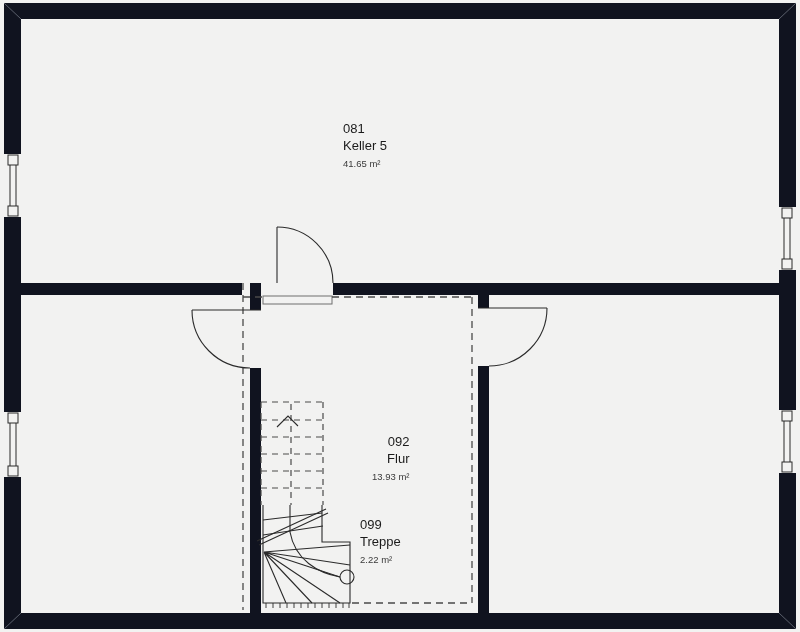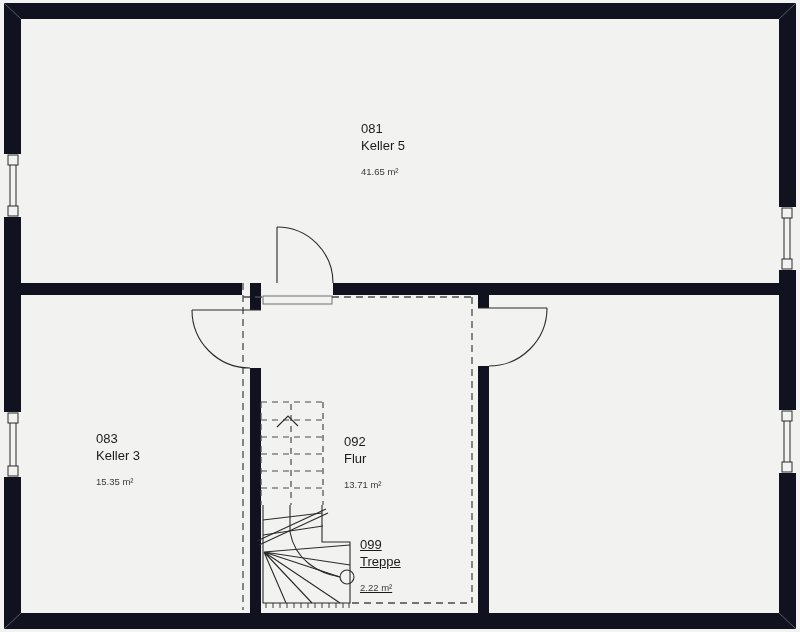--- a/index.html
+++ b/index.html
@@ -30,29 +30,29 @@
   .dashed-fine{stroke:var(--dash);stroke-width:1.2;fill:none;stroke-dasharray:6 5;}
   
   .room-label{
     position:absolute;
     color:var(--text);
     font-size:13px;line-height:17px;
     white-space:nowrap;
   }
   .room-label .num,.room-label .name{display:block;}
   .room-label .area{
-    display:block;margin-top:11px;
+    display:block;margin-top:3px;
     font-size:9.5px;line-height:13px;
     color:var(--text-muted);
   }
-  .room-keller1{left:361px;top:120px;}
+  .room-keller1{left:343px;top:120px;}
   .room-keller3{left:96px;top:430px;}
-  .room-flur{left:344px;top:433px;}
+  .room-flur{left:372px;top:433px;text-align:right;}
   .room-keller2{left:616px;top:436px;}
-  .room-treppe{left:360px;top:536px;text-decoration:underline;}
+  .room-treppe{left:360px;top:516px;}
 </style>
 </head>
 <body>
 
 <div class="plan">
 
   <svg width="800" height="632" viewBox="0 0 800 632">
 
     <g>
       <rect class="wall" x="4" y="3" width="792" height="16"></rect>
@@ -150,30 +150,25 @@
       </g>
     </g>
   </svg>
 
   <div class="room-label room-keller1">
     <span class="num">081</span>
     <span class="name">Keller 5</span>
     <span class="area">41.65 m²</span>
   </div>
 
-  <div class="room-label room-keller3">
-    <span class="num">083</span>
-    <span class="name">Keller 3</span>
-    <span class="area">15.35 m²</span>
-  </div>
 
   <div class="room-label room-flur">
     <span class="num">092</span>
     <span class="name">Flur</span>
-    <span class="area">13.71 m²</span>
+    <span class="area">13.93 m²</span>
   </div>
 
 
   <div class="room-label room-treppe">
     <span class="num">099</span>
     <span class="name">Treppe</span>
     <span class="area">2.22 m²</span>
   </div>
 
 </div>

